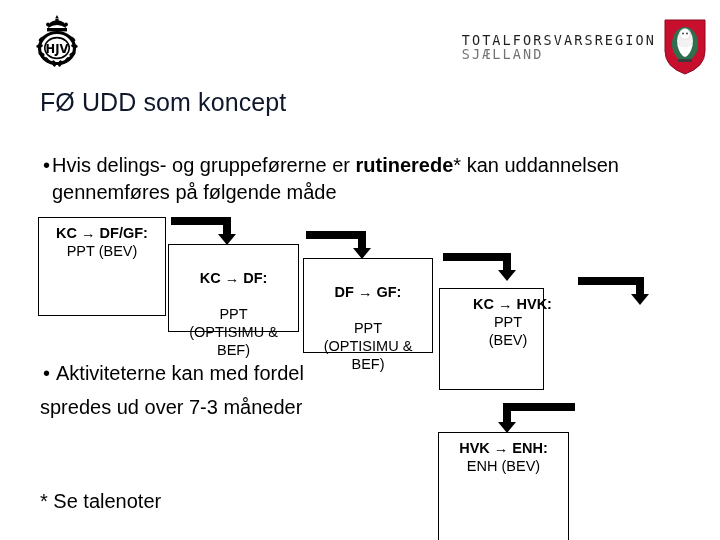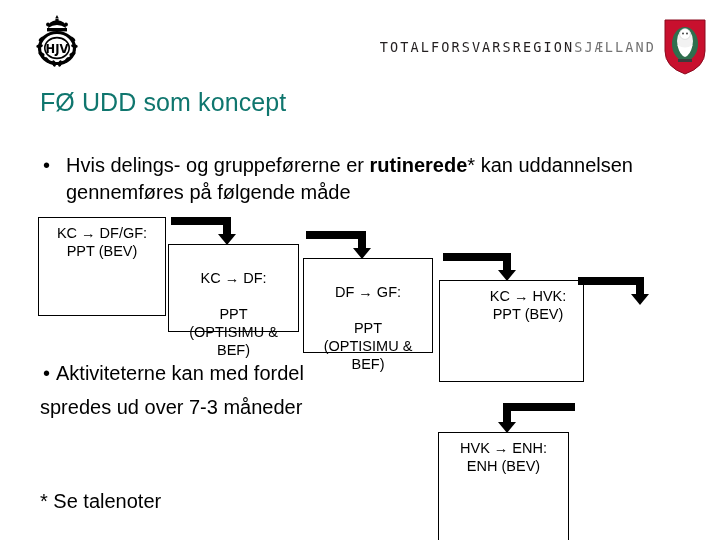--- a/index.html
+++ b/index.html
@@ -31,22 +31,22 @@
     position: absolute;
     right: 14px;
     top: 18px;
     height: 58px;
     display: flex;
     align-items: center;
     gap: 8px;
   }
   #tfr-wordmark {
     display: flex;
-    flex-direction: row;
-    align-items: center;
+    flex-direction: column;
+    align-items: flex-start;
     justify-content: center;
     line-height: 1.05;
   }
   #tfr-wordmark .l1 {
     font-family: "DejaVu Sans Mono", monospace;
     font-size: 13.5px;
     letter-spacing: 2.1px;
     color: #231f20;
     white-space: nowrap;
   }
@@ -57,21 +57,21 @@
     color: #737373;
     white-space: nowrap;
   }
 
   
   #page-title {
     position: absolute;
     left: 40px;
     top: 88px;
     font-size: 25px;
-    color: #0f766e;
+    color: #0f172a;
     letter-spacing: 0.1px;
     white-space: nowrap;
   }
 
   
   .bullet-block {
     position: absolute;
     color: #000000;
   }
   #bullet-1 {
@@ -82,21 +82,21 @@
     line-height: 27px;
   }
   #bullet-1 .marker {
     position: absolute;
     left: 3px;
     top: 0px;
     font-size: 20px;
   }
   #bullet-1 .text {
     display: block;
-    margin-left: 26px;
+    margin-left: 12px;
   }
   #bullet-1 b { font-weight: bold; }
 
   #bullet-2 {
     left: 40px;
     top: 356px;
     width: 400px;
     font-size: 20px;
     line-height: 34px;
     z-index: 1;
@@ -125,21 +125,21 @@
     border: 1.4px solid #000000;
     background: #ffffff;
     color: #000000;
     font-size: 14.5px;
     line-height: 18px;
     text-align: center;
     padding-top: 6px;
     z-index: 3;
   }
   .flow-box .hd {
-    font-weight: normal;
+    font-weight: bold;
     display: block;
     white-space: nowrap;
   }
   .flow-box .bd { display: block; }
 
   
   .conn {
     position: absolute;
     z-index: 4;
   }
@@ -265,21 +265,21 @@
 BEF)</span>
   </div>
 
   <div class="flow-box" style="left:303px; top:258px; width:130px; height:95px; white-space:pre-line;">
     <span class="hd">DF → GF:</span>
     <span class="bd">PPT
 (OPTISIMU &amp;
 BEF)</span>
   </div>
 
-  <div class="flow-box" style="left:439px; top:280px; width:145px; height:102px;padding-left:33px;">
+  <div class="flow-box" style="left:439px; top:288px; width:105px; height:102px;padding-left:33px;">
     <span class="hd">KC → HVK:</span>
     <span class="bd">PPT (BEV)</span>
   </div>
 
 
   <div class="flow-box" style="left:438px; top:432px; width:131px; height:112px;">
     <span class="hd">HVK → ENH:</span>
     <span class="bd">ENH (BEV)</span>
   </div>
 

